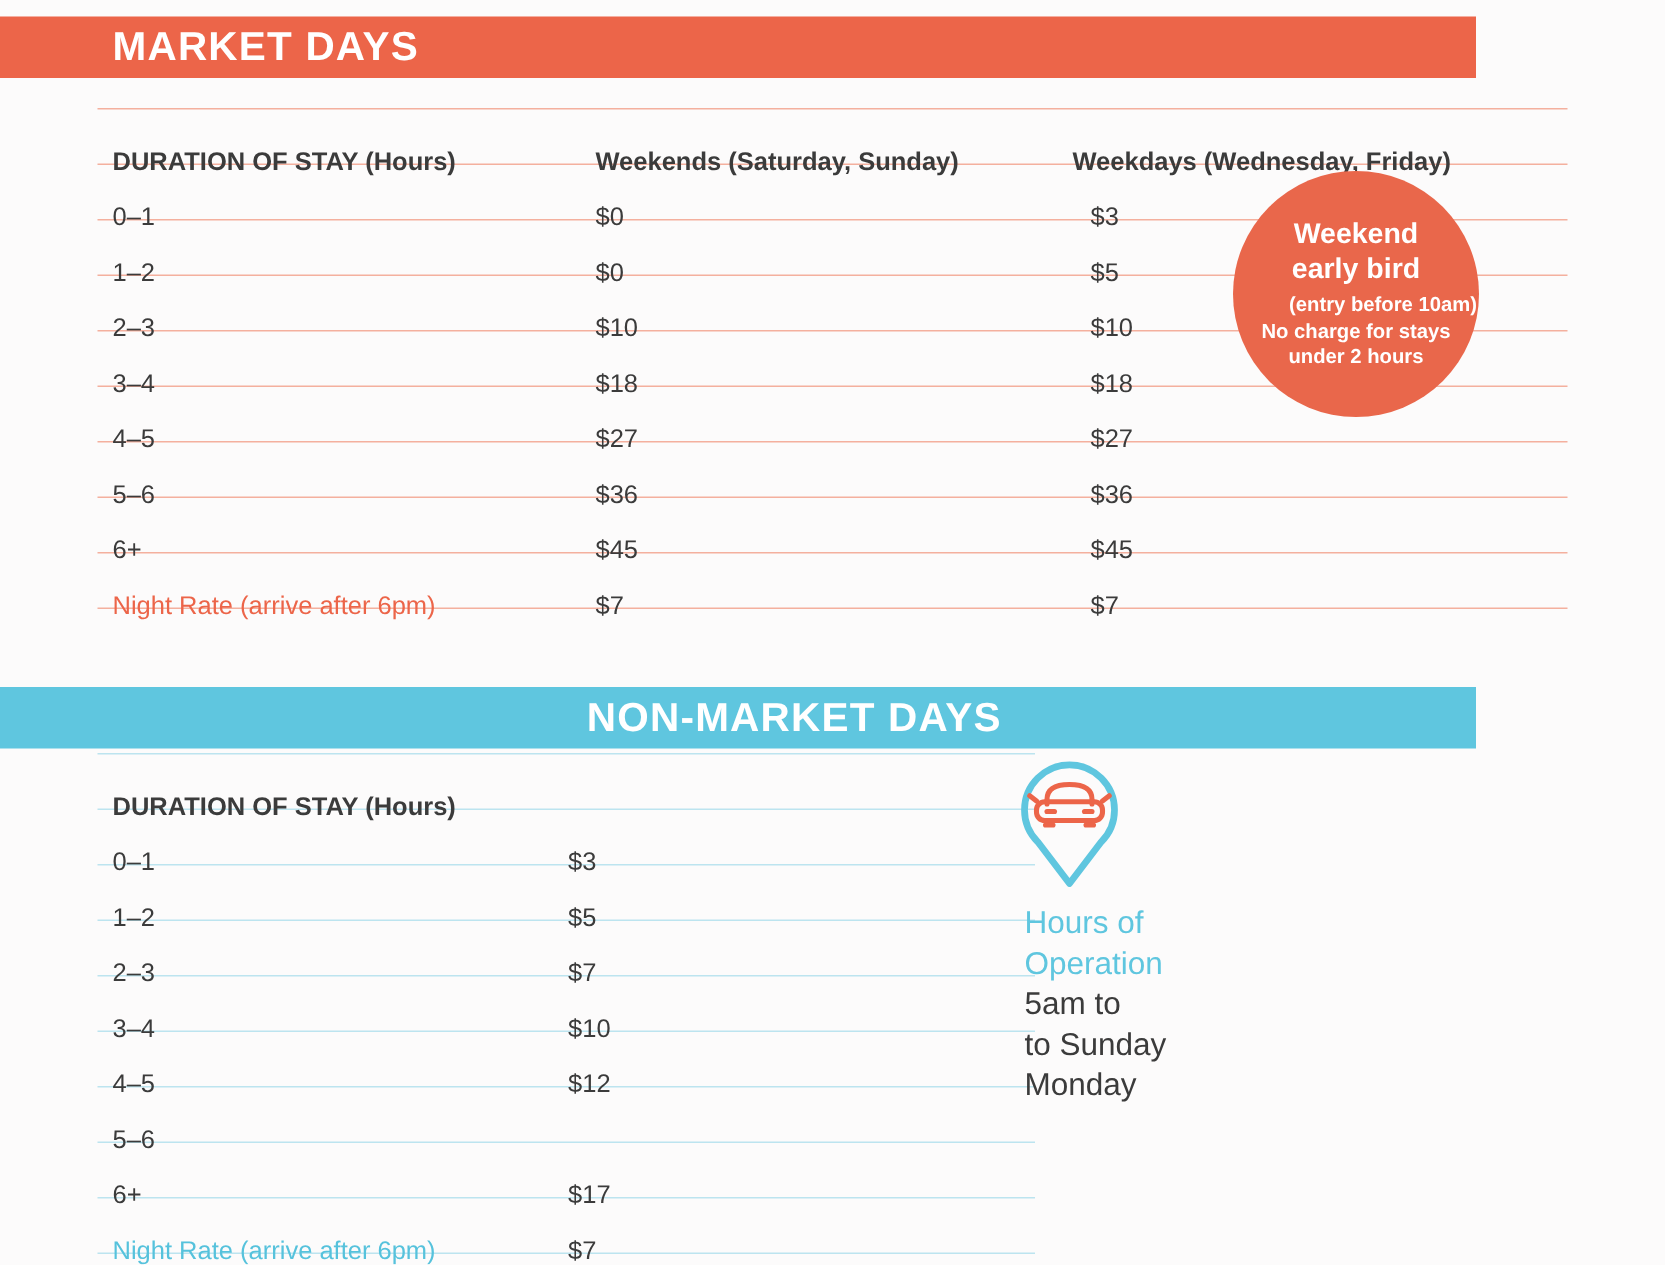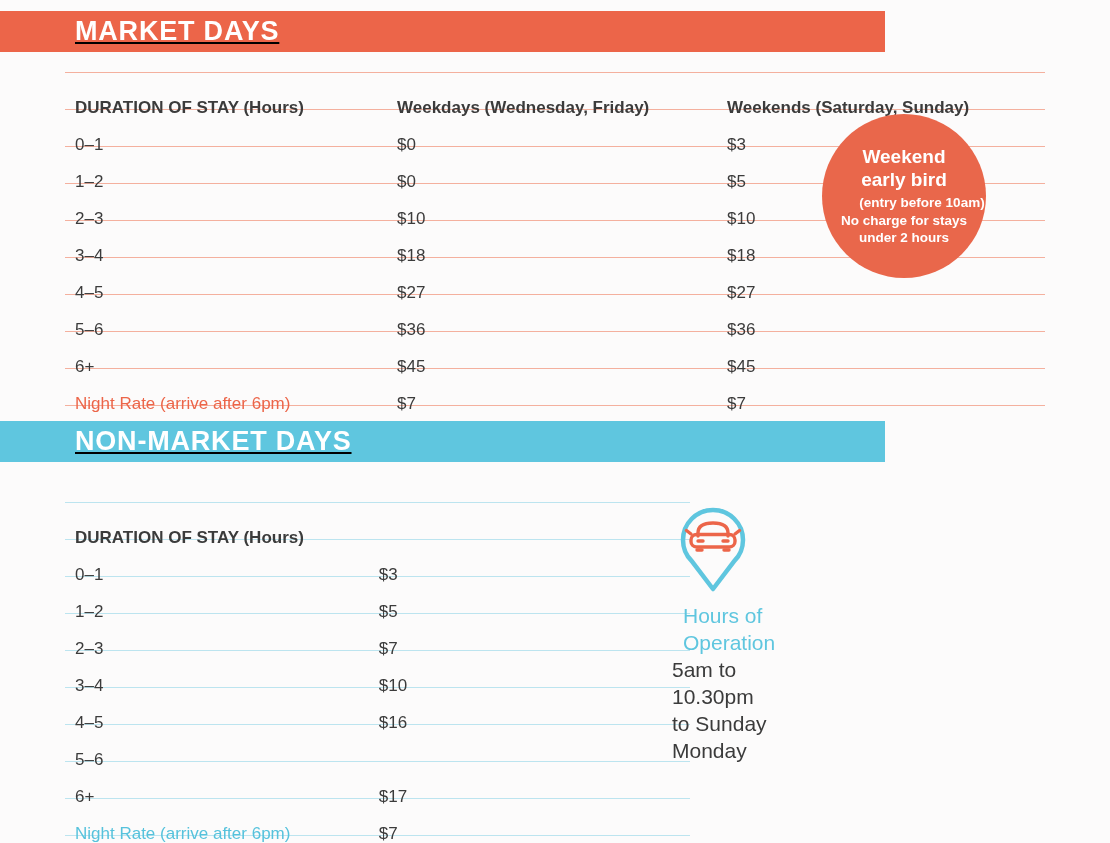--- a/index.html
+++ b/index.html
@@ -14,25 +14,25 @@
   }
   *{margin:0;padding:0;box-sizing:border-box;}
   html,body{width:1110px;height:843px;}
   body{
     font-family:"Liberation Sans", sans-serif;
     background:var(--background);
     position:relative;
     overflow:hidden;
   }
   .band{
-    position:absolute;left:0;width:885px;height:41px;
-    display:flex;align-items:center;text-decoration:underline;
+    position:absolute;left:0;width:984px;height:41px;
+    display:flex;align-items:center;
   }
   .band.market{top:11px;background:var(--coral);}
-  .band.nonmarket{top:421px;background:var(--teal);}
+  .band.nonmarket{top:458px;background:var(--teal);justify-content:center;}
   .band-title{
     margin-left:75px;color:#FFFFFF;font-size:27px;font-weight:700;
     letter-spacing:0.8px;
   }
   
   .ptable{position:absolute;left:65px;}
   .ptable.market-table{top:72px;width:980px;}
   .ptable.nonmarket-table{top:502px;width:625px;}
   .thead{display:flex;align-items:center;height:38px;border-top:1px solid;border-bottom:1px solid;}
   .market-table .thead{border-color:var(--coral-line);color:var(--coral);}
@@ -54,34 +54,34 @@
     display:flex;flex-direction:column;align-items:center;justify-content:center;
     color:#FFFFFF;text-align:right;
   }
   .badge .big{font-size:19px;font-weight:700;line-height:23px;}
   .badge .small{font-size:13.5px;font-weight:600;line-height:17.5px;}
   .badge .small.first{margin-top:3px;margin-left:36px;}
   
   .hours{position:absolute;left:672px;top:506px;width:180px;}
   .pin-wrap{margin-left:2px;width:78px;height:88px;}
   .hours-title{margin-top:8px;margin-left:11px;color:var(--teal);font-size:21px;line-height:27px;font-weight:400;}
-  .hours-lines{color:var(--text-dark);font-size:21px;line-height:27px;font-weight:400;}
+  .hours-lines{margin-left:11px;color:var(--text-dark);font-size:21px;line-height:27px;font-weight:400;}
 </style>
 </head>
 <body>
 
 <div class="band market">
   <div class="band-title">MARKET DAYS</div>
 </div>
 
 <div class="ptable market-table">
   <div class="thead">
     <div class="cell col0">DURATION OF STAY (Hours)</div>
+    <div class="cell col2">Weekends (Saturday, Sunday)</div>
     <div class="cell col1">Weekdays (Wednesday, Friday)</div>
-    <div class="cell col2">Weekends (Saturday, Sunday)</div>
   </div>
 <div class="trow">
       <div class="cell col0">0–1</div>
       <div class="cell col1">$0</div>
       <div class="cell col2">$3</div>
     </div>
     <div class="trow">
       <div class="cell col0">1–2</div>
       <div class="cell col1">$0</div>
       <div class="cell col2">$5</div>
@@ -145,21 +145,21 @@
     <div class="trow">
       <div class="cell col0">2–3</div>
       <div class="cell col1">$7</div>
     </div>
     <div class="trow">
       <div class="cell col0">3–4</div>
       <div class="cell col1">$10</div>
     </div>
     <div class="trow">
       <div class="cell col0">4–5</div>
-      <div class="cell col1">$16</div>
+      <div class="cell col1">$12</div>
     </div>
     <div class="trow">
       <div class="cell col0">5–6</div>
     </div>
     <div class="trow">
       <div class="cell col0">6+</div>
       <div class="cell col1">$17</div>
     </div>
     <div class="trow accent-row">
       <div class="cell col0">Night Rate (arrive after 6pm)</div>
@@ -184,17 +184,16 @@
         <path d="M50 43 L55 43"></path>
       </g>
     </svg>
   </div>
   <div class="hours-title">
     <div>Hours of</div>
     <div>Operation</div>
   </div>
   <div class="hours-lines">
     <div>5am to</div>
-    <div>10.30pm</div>
     <div>to Sunday</div>
     <div>Monday</div>
   </div>
 </div>
 
 </body></html>

